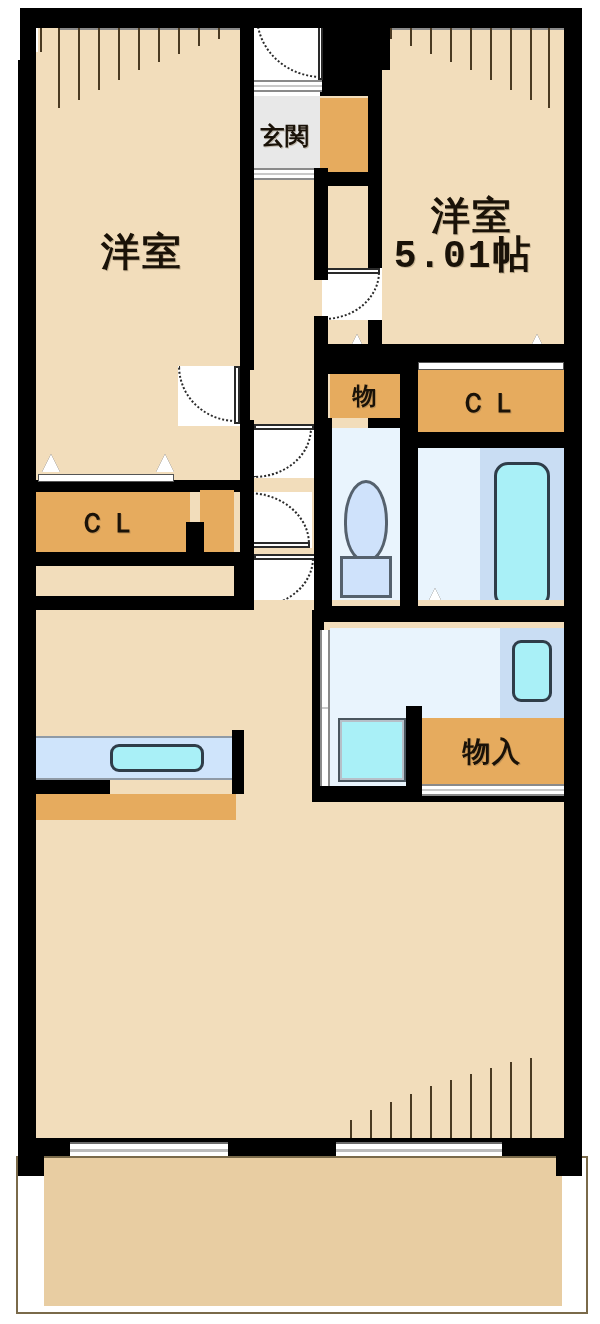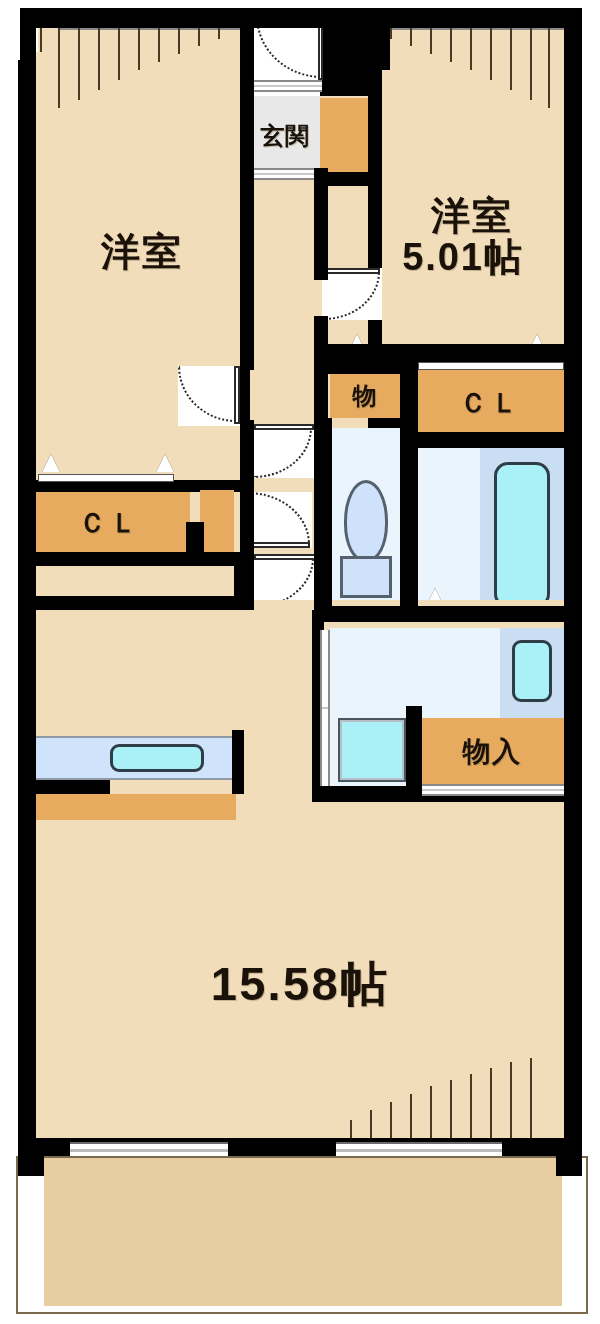--- a/index.html
+++ b/index.html
@@ -218,21 +218,21 @@
     <i style="left:88px; height:42px;"></i>
     <i style="left:108px;height:52px;"></i>
     <i style="left:128px;height:62px;"></i>
     <i style="left:148px;height:72px;"></i>
     <i style="left:166px;height:80px;"></i>
   </div>
 
   <div class="label lbl-room-name" style="left:82px; top:232px; width:120px;">洋室</div>
 
   <div class="label lbl-room-name" style="left:412px; top:196px; width:120px;">洋室</div>
-  <div class="label lbl-room-size" style="left:356px; top:238px; width:214px;">5.01帖</div>
+  <div class="label lbl-room-size" style="left:356px; top:238px; width:214px;font-family:Liberation Mono, monospace;">5.01帖</div>
 
   <div class="label lbl-entry" style="left:250px; top:124px; width:70px;">玄関</div>
 
   <div class="abs fill-white" style="left:322px; top:268px; width:60px; height:52px;"></div>
   <div class="arc arc-br" style="left:324px; top:272px; width:56px; height:48px;"></div>
   <div class="leaf" style="left:322px; top:268px; width:58px; height:6px;"></div>
 
   <div class="abs fill-white" style="left:178px; top:366px; width:62px; height:60px;"></div>
   <div class="arc arc-bl" style="left:178px; top:366px; width:58px; height:56px;"></div>
   <div class="leaf" style="left:234px; top:366px; width:6px; height:58px;"></div>
@@ -309,21 +309,20 @@
   <div class="abs wall" style="left:406px; top:706px; width:16px; height:84px; z-index:5;"></div>
   <div class="win" style="left:320px; top:630px; width:10px; height:156px; border:none;
               border-left:2px solid #8a8a8a; border-right:2px solid #8a8a8a; z-index:6;"></div>
 
   <div class="sink-counter" style="left:32px; top:736px; width:204px; height:44px;"></div>
   <div class="sink-basin" style="left:110px; top:744px; width:94px; height:28px;"></div>
   <div class="abs wall" style="left:32px; top:780px; width:78px; height:14px;"></div>
   <div class="abs fill-closet" style="left:32px; top:794px; width:204px; height:26px;"></div>
   <div class="abs wall" style="left:232px; top:730px; width:12px; height:64px;"></div>
 
-  <div class="label lbl-ldk-size" style="left:110px; top:960px; width:380px;">15.58帖</div>
 
   <div class="hatch" style="left:340px; top:1058px; width:224px; height:84px;">
     <i style="left:10px;  top:62px; height:22px;"></i>
     <i style="left:30px;  top:52px; height:32px;"></i>
     <i style="left:50px;  top:44px; height:40px;"></i>
     <i style="left:70px;  top:36px; height:48px;"></i>
     <i style="left:90px;  top:28px; height:56px;"></i>
     <i style="left:110px; top:22px; height:62px;"></i>
     <i style="left:130px; top:16px; height:68px;"></i>
     <i style="left:150px; top:10px; height:74px;"></i>

